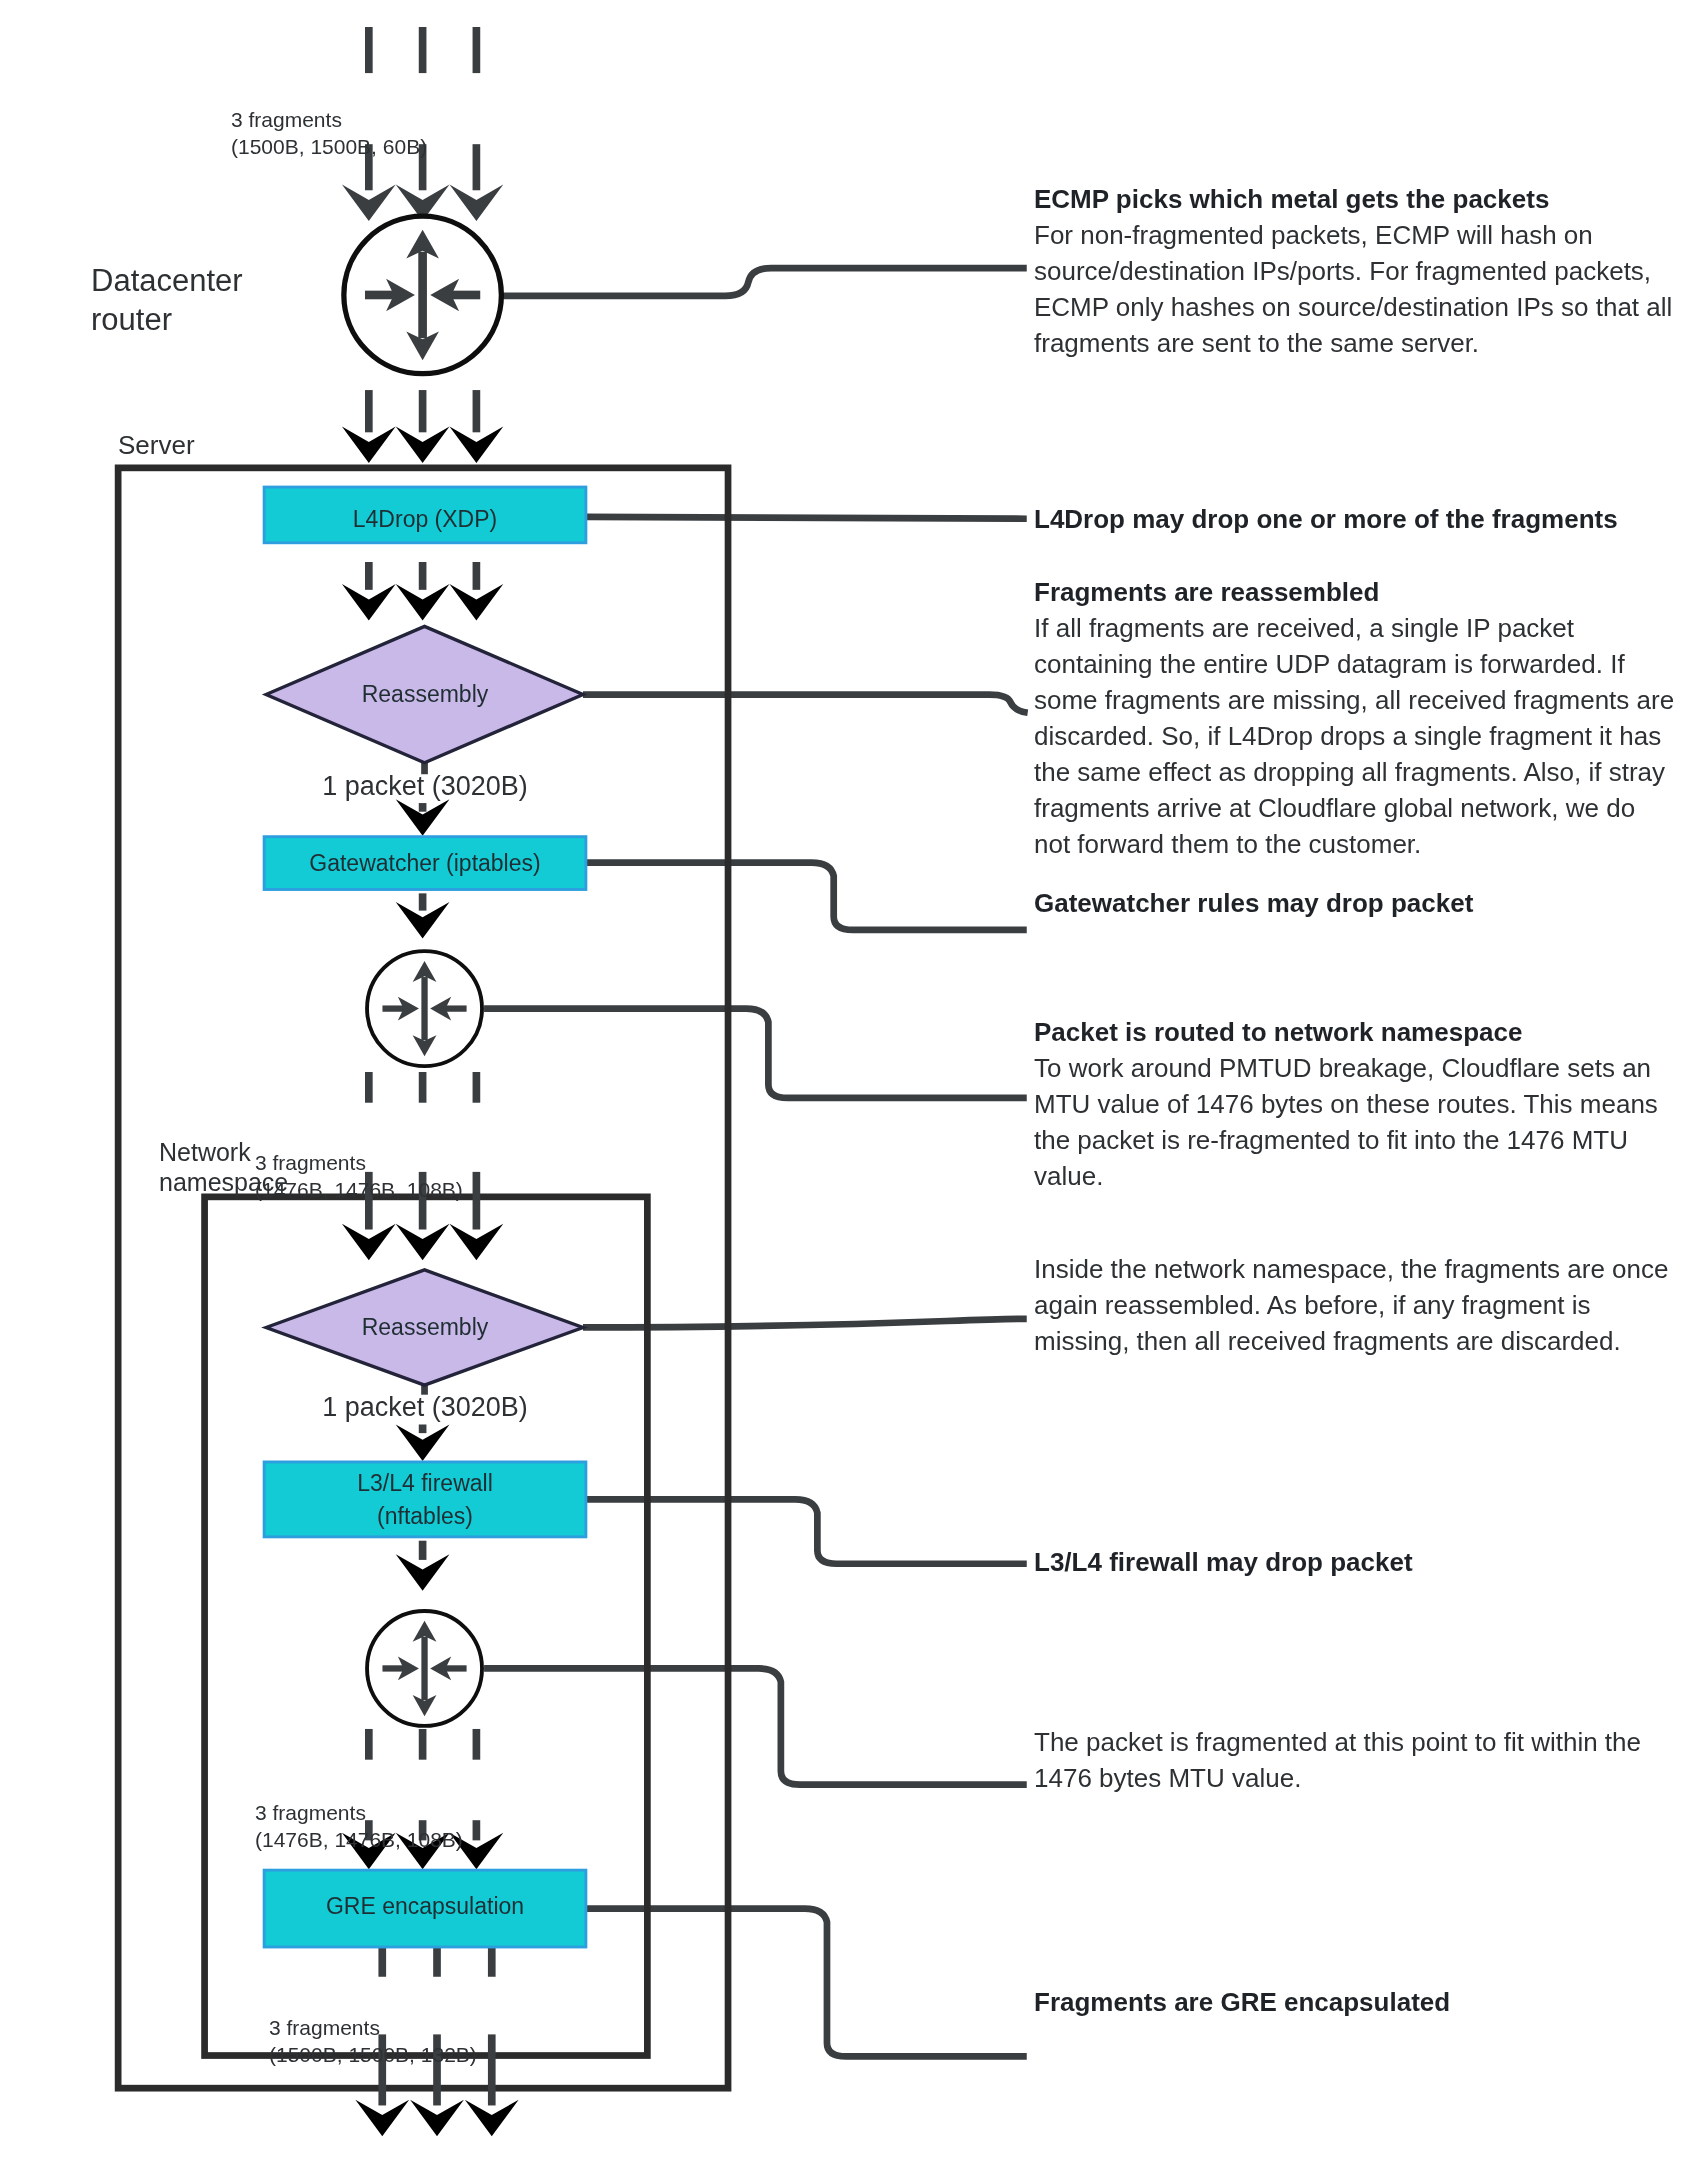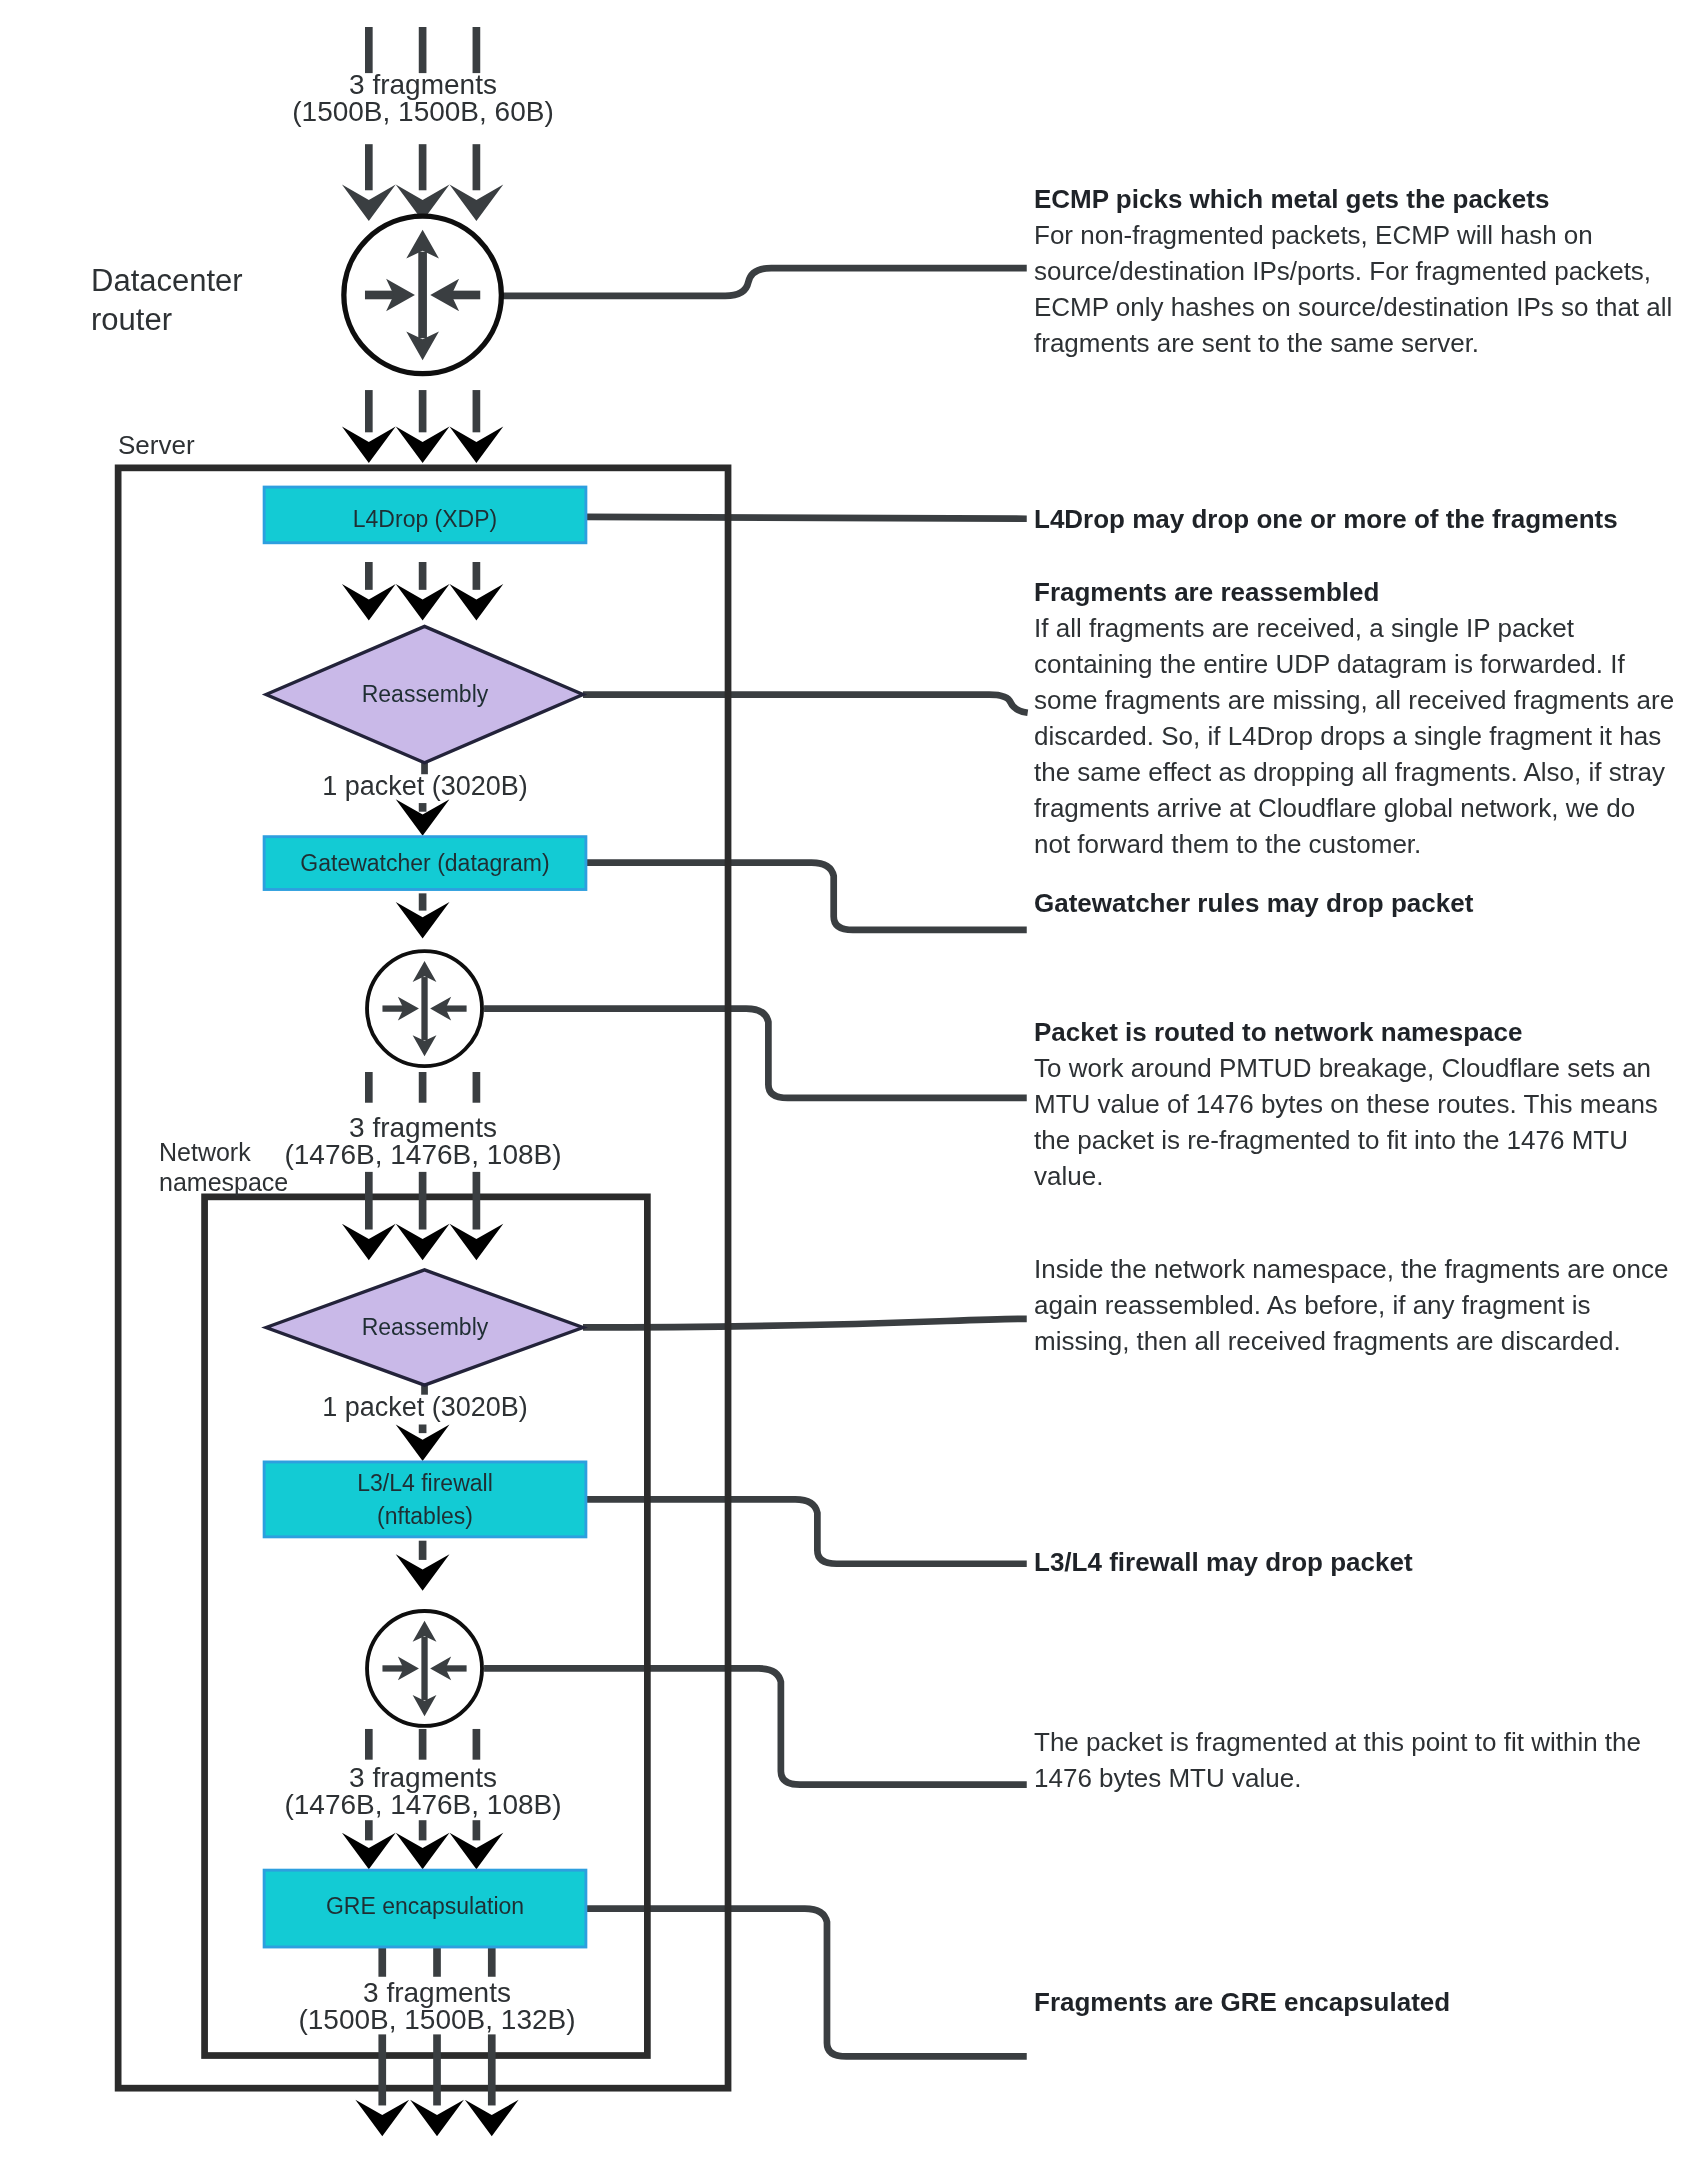--- a/index.html
+++ b/index.html
@@ -17,21 +17,21 @@
   .frame{fill:none;stroke:var(--frame);stroke-width:7;}
   .tick{stroke:var(--line);stroke-width:8;}
   .shaft{stroke:var(--line);stroke-width:8;}
   .stub{stroke:var(--line);stroke-width:7;}
   .head{fill:var(--line);}
   .rc{fill:#ffffff;stroke:var(--ink);stroke-width:5.5;}
   .cyanbox{fill:var(--cyan);stroke:var(--cyanBorder);stroke-width:3;}
   .diamond{fill:var(--diamond);stroke:var(--diamondBorder);stroke-width:3.5;}
 
   .txt{position:absolute;}
-  .cap{font-size:28px;line-height:27px;color:var(--text);text-align:center;}
+  .cap{font-size:21px;line-height:27px;color:var(--text);margin-top:35px;}
   .pkt{font-size:27px;line-height:29px;color:var(--text);text-align:center;}
   .nodelabel{
     position:absolute;display:flex;align-items:center;justify-content:center;
     font-size:23px;line-height:33px;color:var(--nodeText);text-align:center;flex-direction:column;
   }
   .sidelabel{font-size:25px;line-height:30px;color:var(--text);}
   .dclabel{font-size:31px;line-height:39px;color:var(--text);}
   .boxtag{font-size:26px;color:var(--text);}
   .ann{position:absolute;left:1034px;width:644px;font-size:26px;line-height:36px;color:var(--text);}
   .ann .t{font-weight:700;color:var(--title);}
@@ -189,21 +189,21 @@
   </div>
 
   <div class="txt boxtag" style="left:118px;top:430px;">Server</div>
 
   <div class="nodelabel" style="left:264px;top:487px;width:322px;height:64px;">L4Drop (XDP)</div>
 
   <div class="nodelabel" style="left:281px;top:678px;width:288px;height:33px;">Reassembly</div>
 
   <div class="txt pkt" style="left:257px;top:772px;width:336px;">1 packet (3020B)</div>
 
-  <div class="nodelabel" style="left:264px;top:837px;width:322px;height:53px;">Gatewatcher (datagram)</div>
+  <div class="nodelabel" style="left:264px;top:837px;width:322px;height:53px;">Gatewatcher (iptables)</div>
 
   <div class="txt cap" style="left:255px;top:1114px;width:336px;">
     <div>3 fragments</div>
     <div>(1476B, 1476B, 108B)</div>
   </div>
 
   <div class="txt sidelabel" style="left:159px;top:1137px;width:211px;">
     <div>Network</div>
     <div>namespace</div>
   </div>

